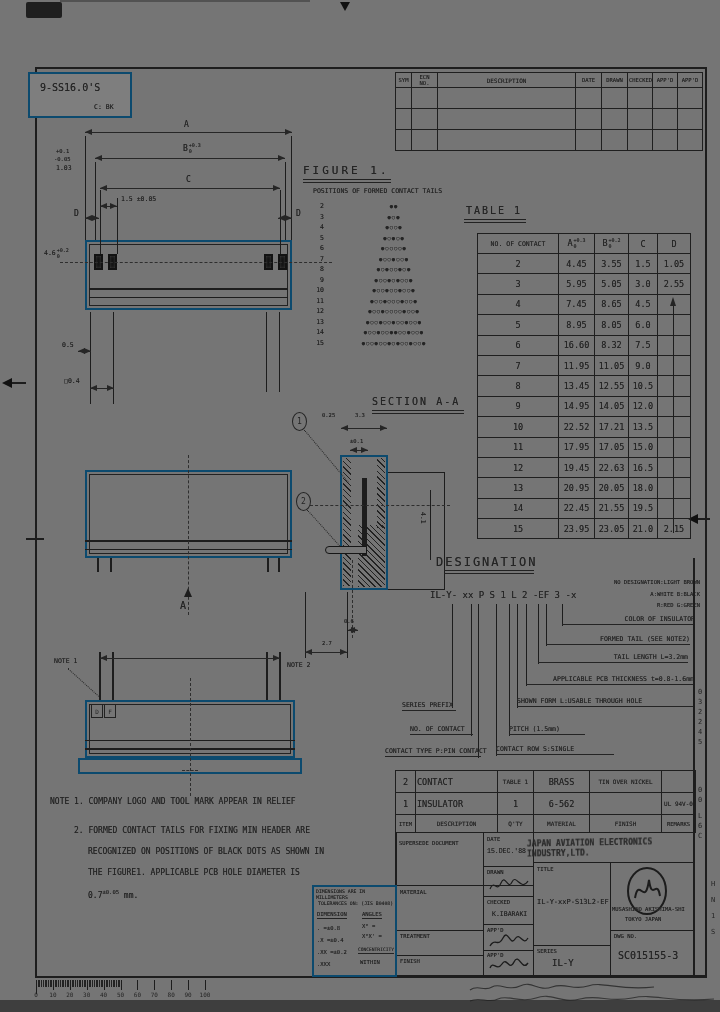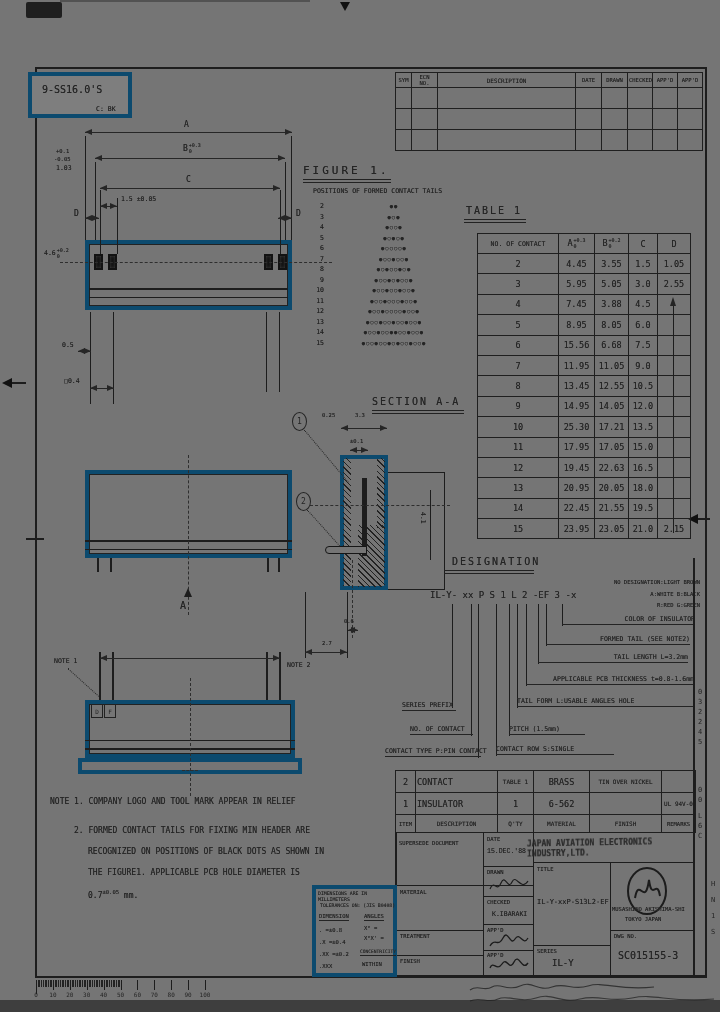--- a/index.html
+++ b/index.html
@@ -5,21 +5,21 @@
   html,body{margin:0;padding:0;background:#4a4a4a;}
   #sheet{position:relative;width:720px;height:1012px;background:#757575;overflow:hidden;
          font-family:"DejaVu Sans Mono",monospace;color:#242424;}
   #sheet *{box-sizing:border-box;}
   .abs{position:absolute;}
   .hl{position:absolute;background:#1d1d1d;}
   .lbl{position:absolute;white-space:nowrap;font-size:8px;line-height:1.15;text-shadow:0 0 .6px #3c3c3c;}
   .sm{font-size:6.5px;}
   .xs{font-size:5.5px;}
   .rt{text-align:right;}
-  .b2{position:absolute;border:4px solid #0c4a6e;}
+  .b2{position:absolute;border:2px solid #0c4a6e;}
   .b1{position:absolute;border:1px solid #222;}
   .ul{border-bottom:1px solid #242424;padding-bottom:1px;}
   .dbl{position:absolute;height:4px;border-top:1.6px solid #222;border-bottom:1px solid #222;}
   .dimh{position:absolute;border-top:1px solid #262626;}
   .dimh:before,.dimh:after{content:"";position:absolute;top:-4px;width:0;height:0;
     border-top:3.5px solid transparent;border-bottom:3.5px solid transparent;}
   .dimh:before{left:0;border-right:7px solid #262626;}
   .dimh:after{right:0;border-left:7px solid #262626;}
   .vdash{position:absolute;border-left:1px dashed #2e2e2e;}
   .hdash{position:absolute;border-top:1px dashed #2e2e2e;}
@@ -193,35 +193,35 @@
     <tr style="height:20.4px;">
           <td>3</td>
           <td>5.95</td>
           <td>5.05</td>
           <td>3.0</td>
           <td>2.55</td>
         </tr>
     <tr style="height:20.4px;">
           <td>4</td>
           <td>7.45</td>
-          <td>3.88</td>
+          <td>8.65</td>
           <td>4.5</td>
           <td></td>
         </tr>
     <tr style="height:20.4px;">
           <td>5</td>
           <td>8.95</td>
           <td>8.05</td>
           <td>6.0</td>
           <td></td>
         </tr>
     <tr style="height:20.4px;">
           <td>6</td>
-          <td>15.56</td>
-          <td>6.68</td>
+          <td>16.60</td>
+          <td>8.32</td>
           <td>7.5</td>
           <td></td>
         </tr>
     <tr style="height:20.4px;">
           <td>7</td>
           <td>11.95</td>
           <td>11.05</td>
           <td>9.0</td>
           <td></td>
         </tr>
@@ -234,21 +234,21 @@
         </tr>
     <tr style="height:20.4px;">
           <td>9</td>
           <td>14.95</td>
           <td>14.05</td>
           <td>12.0</td>
           <td></td>
         </tr>
     <tr style="height:20.4px;">
           <td>10</td>
-          <td>25.30</td>
+          <td>22.52</td>
           <td>17.21</td>
           <td>13.5</td>
           <td></td>
         </tr>
     <tr style="height:20.4px;">
           <td>11</td>
           <td>17.95</td>
           <td>17.05</td>
           <td>15.0</td>
           <td></td>
@@ -405,21 +405,21 @@
 
   <div>
     <div class="lbl" style="left:50px;top:797px;">NOTE 1. COMPANY LOGO AND TOOL MARK APPEAR IN RELIEF</div>
     <div class="lbl" style="left:74px;top:826px;">2. FORMED CONTACT TAILS FOR FIXING MIN HEADER ARE</div>
     <div class="lbl" style="left:88px;top:847px;">RECOGNIZED ON POSITIONS OF BLACK DOTS AS SHOWN IN</div>
     <div class="lbl" style="left:88px;top:868px;">THE FIGURE1. APPLICABLE PCB HOLE DIAMETER IS</div>
     <div class="lbl" style="left:88px;top:889px;"><span>0.7</span><sup class="xs">±0.05</sup> <span>mm.</span></div>
   </div>
 
   <div>
-    <div class="lbl" style="left:452px;top:556px;font-size:10px;letter-spacing:2px;">DESIGNATION</div>
+    <div class="lbl" style="left:436px;top:556px;font-size:12px;letter-spacing:2px;">DESIGNATION</div>
     <div class="dbl" style="left:444px;top:570px;width:90px;"></div>
     <div class="lbl" style="left:430px;top:590px;font-size:9px;">IL-Y- xx P  S  1 L 2 -EF 3  -x</div>
 
     <div class="hl" style="left:452px;top:604px;width:1px;height:104px;"></div>
     <div class="hl" style="left:471px;top:604px;width:1px;height:132px;"></div>
     <div class="hl" style="left:478px;top:604px;width:1px;height:154px;"></div>
     <div class="hl" style="left:496px;top:604px;width:1px;height:152px;"></div>
     <div class="hl" style="left:509px;top:604px;width:1px;height:132px;"></div>
     <div class="hl" style="left:517px;top:604px;width:1px;height:104px;"></div>
     <div class="hl" style="left:526px;top:604px;width:1px;height:82px;"></div>
@@ -427,21 +427,21 @@
     <div class="hl" style="left:546px;top:604px;width:1px;height:42px;"></div>
     <div class="hl" style="left:562px;top:604px;width:1px;height:22px;"></div>
 
     <div class="lbl xs rt" style="left:575px;top:579px;width:125px;">NO DESIGNATION:LIGHT BROWN</div>
     <div class="lbl xs rt" style="left:575px;top:591px;width:125px;">A:WHITE  B:BLACK</div>
     <div class="lbl xs rt" style="left:575px;top:602px;width:125px;">R:RED  G:GREEN</div>
     <div class="lbl sm rt ul" style="left:562px;top:616px;width:133px;">COLOR OF INSULATOR</div>
     <div class="lbl sm rt ul" style="left:546px;top:636px;width:144px;">FORMED TAIL (SEE NOTE2)</div>
     <div class="lbl sm rt ul" style="left:538px;top:654px;width:150px;">TAIL LENGTH L=3.2mm</div>
     <div class="lbl sm rt ul" style="left:526px;top:676px;width:168px;">APPLICABLE PCB THICKNESS t=0.8-1.6mm</div>
-    <div class="lbl sm ul" style="left:517px;top:698px;width:176px;">TAIL FORM   L:USABLE ANGLES HOLE</div>
+    <div class="lbl sm ul" style="left:517px;top:698px;width:176px;">SHOWN FORM   L:USABLE THROUGH HOLE</div>
     <div class="lbl sm ul" style="left:509px;top:726px;width:76px;">PITCH (1.5mm)</div>
     <div class="lbl sm ul" style="left:496px;top:746px;width:118px;">CONTACT ROW  S:SINGLE</div>
 
     <div class="lbl sm ul" style="left:402px;top:702px;width:54px;">SERIES PREFIX</div>
     <div class="lbl sm ul" style="left:410px;top:726px;width:63px;">NO. OF CONTACT</div>
     <div class="lbl sm ul" style="left:385px;top:748px;width:96px;">CONTACT TYPE  P:PIN CONTACT</div>
   </div>
 
   <table class="dtab abs" style="left:395px;top:770px;width:300px;table-layout:fixed;">
     <tbody>

